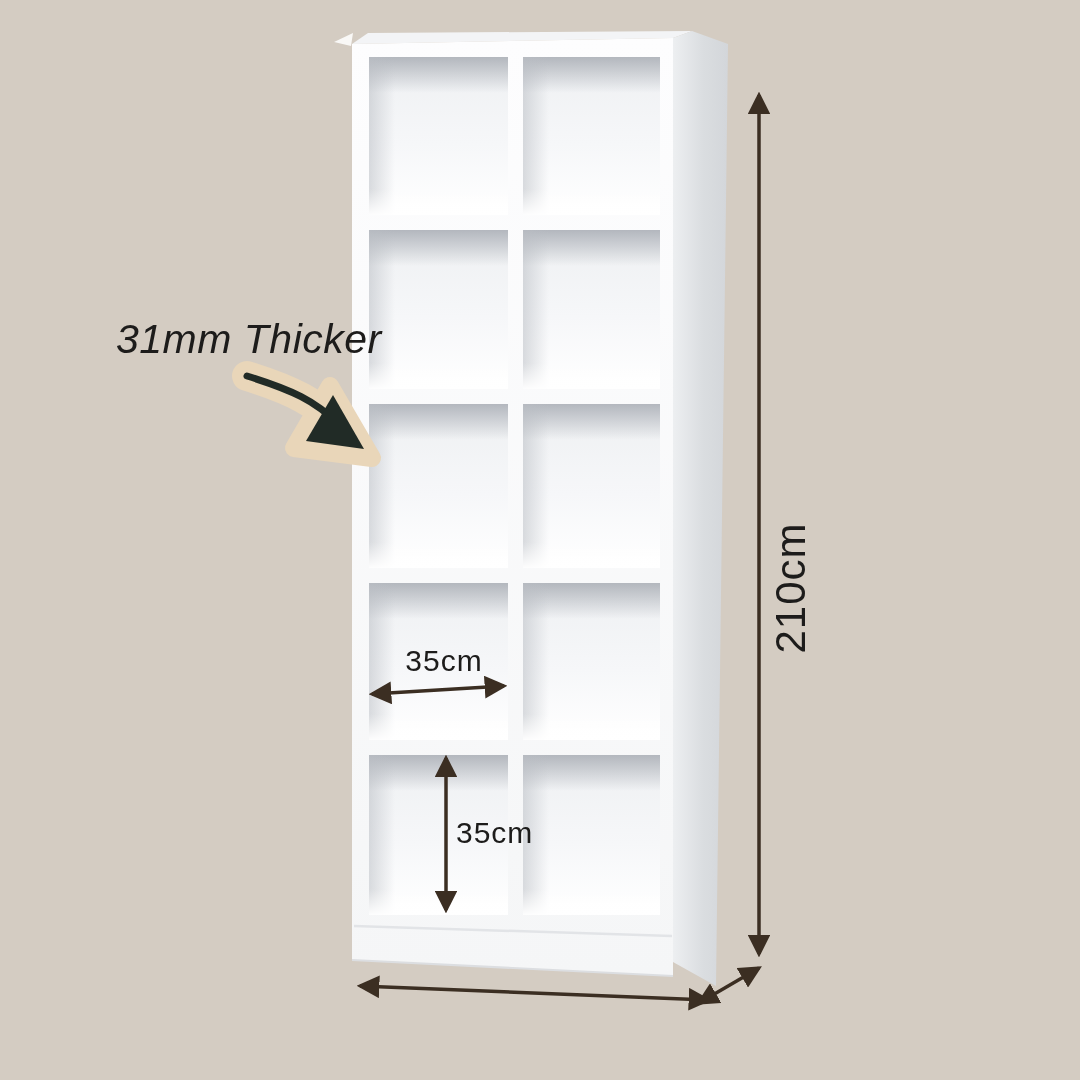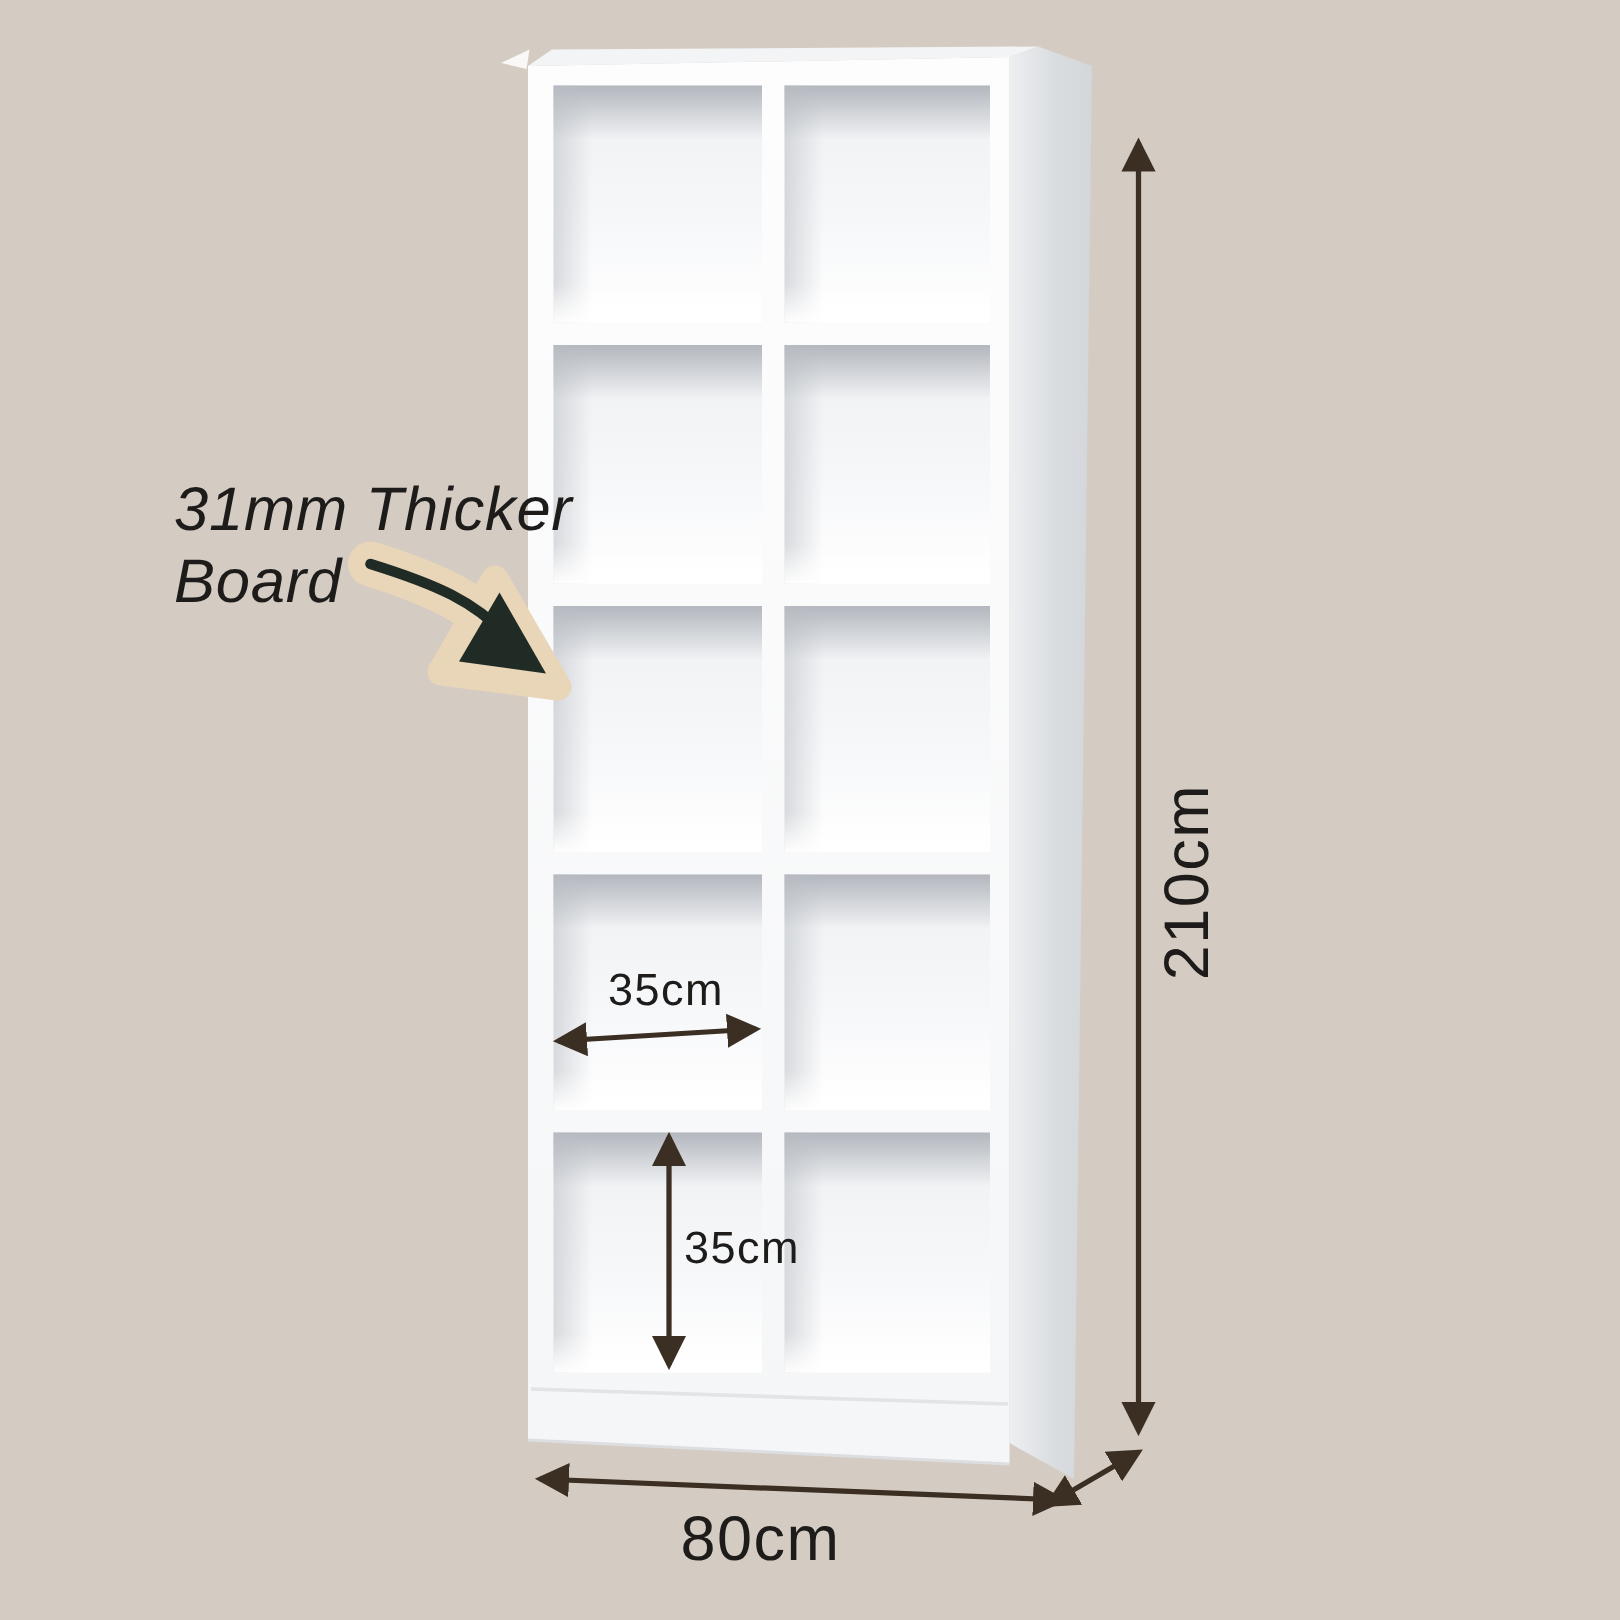--- a/index.html
+++ b/index.html
@@ -156,24 +156,22 @@
     <g>
       <path d="M247,376 C292,390 318,403 343,429" fill="none" stroke="#e9d6b9" stroke-width="30" stroke-linecap="round"></path>
       <polygon points="372,458 294,448 330,386" fill="#e9d6b9" stroke="#e9d6b9" stroke-width="18" stroke-linejoin="round"></polygon>
       <path d="M247,376 C292,390 316,401 338,424" fill="none" stroke="#212b26" stroke-width="7" stroke-linecap="round"></path>
       <polygon points="364,449 306,441 333,395" fill="#212b26"></polygon>
     </g>
   </svg>
 
   <div class="label-note">
     <div>31mm Thicker</div>
-    <div>Board</div>
   </div>
 
   <div class="dim-label label-height">210cm</div>
 
-  <div class="dim-label label-width">80cm</div>
 
 
   <div class="dim-label label-cellw">35cm</div>
 
   <div class="dim-label label-cellh">35cm</div>
 </div>
 
 </body></html>

